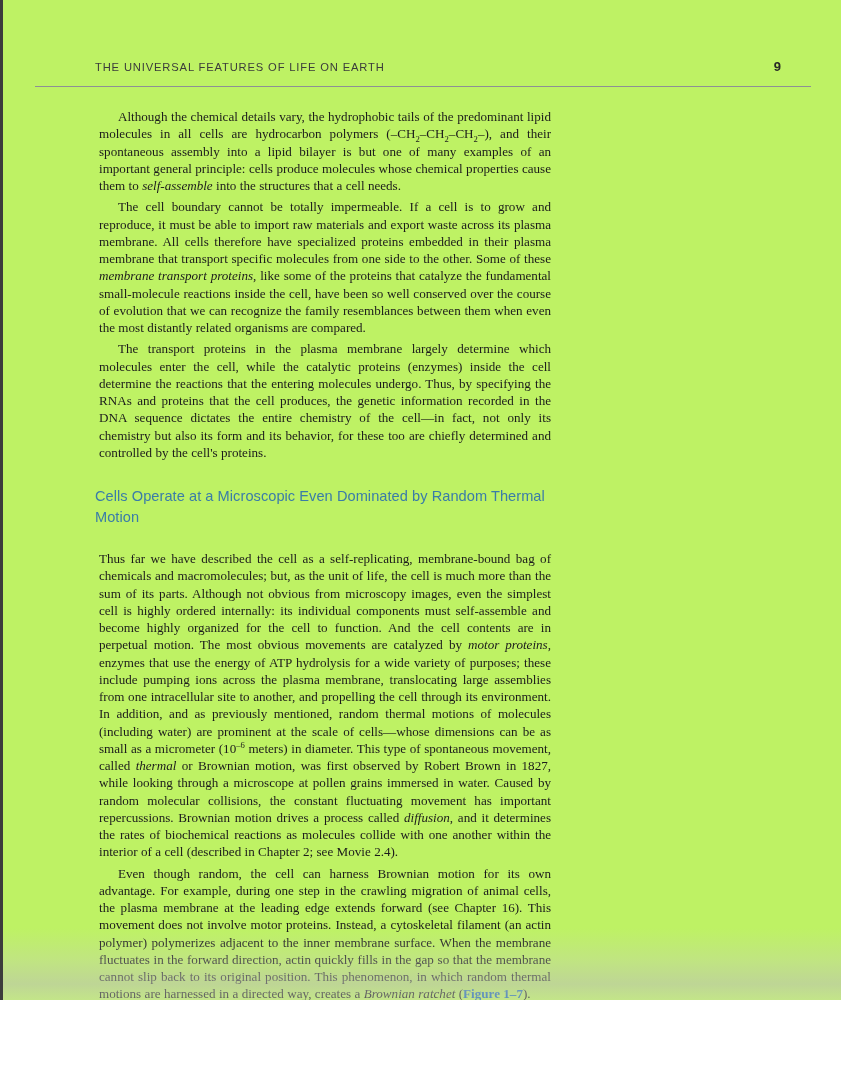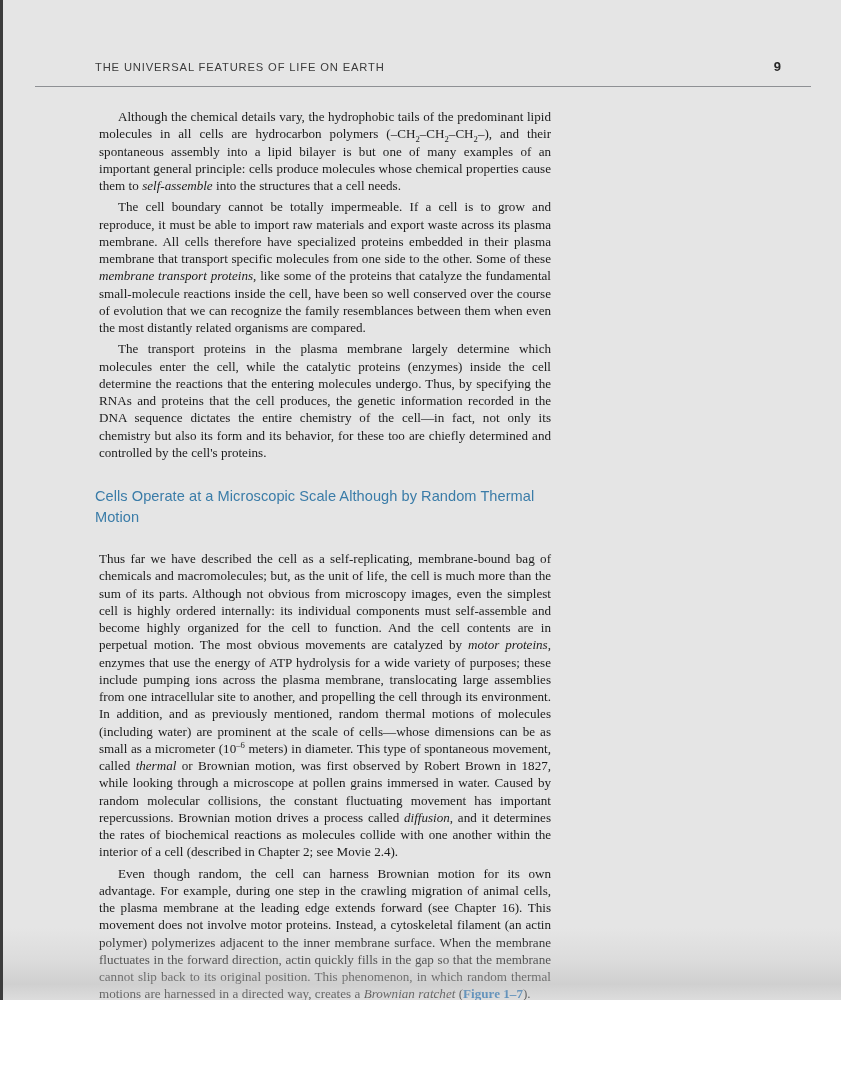--- a/index.html
+++ b/index.html
@@ -15,21 +15,21 @@
     position: relative;
   }
 
   
   #page-sheet {
     position: absolute;
     left: 0;
     top: 0;
     width: 841px;
     height: 1000px;
-    background: #e5e5e5;
+    background: #bef264;
     box-sizing: border-box;
     border-left: 3px solid #3c3c3c;
     overflow: hidden;
   }
 
   
   #page-fade {
     position: absolute;
     left: 0;
     right: 0;
@@ -153,21 +153,21 @@
 
   <div id="text-column">
 
     <p class="body"><span>Although the chemical details vary, the hydrophobic tails of the predominant lipid molecules in all cells are hydrocarbon polymers (–CH</span><sub>2</sub><span>–CH</span><sub>2</sub><span>–CH</span><sub>2</sub><span>–), and their spontaneous assembly into a lipid bilayer is but one of many examples of an important general principle: cells produce molecules whose chemical properties cause them to </span><i>self-assemble</i><span> into the structures that a cell needs.</span></p>
 
     <p class="body"><span>The cell boundary cannot be totally impermeable. If a cell is to grow and reproduce, it must be able to import raw materials and export waste across its plasma membrane. All cells therefore have specialized proteins embedded in their plasma membrane that transport specific molecules from one side to the other. Some of these </span><i>membrane transport proteins</i><span>, like some of the proteins that catalyze the fundamental small-molecule reactions inside the cell, have been so well conserved over the course of evolution that we can recognize the family resemblances between them when even the most distantly related organisms are compared.</span></p>
 
     <p class="body">The transport proteins in the plasma membrane largely determine which molecules enter the cell, while the catalytic proteins (enzymes) inside the cell determine the reactions that the entering molecules undergo. Thus, by specifying the RNAs and proteins that the cell produces, the genetic information recorded in the DNA sequence dictates the entire chemistry of the cell—in fact, not only its chemistry but also its form and its behavior, for these too are chiefly determined and controlled by the cell's proteins.</p>
 
     <div class="head-gap-before"></div>
-    <h2 class="section-head">Cells Operate at a Microscopic Scale Although by Random Thermal Motion</h2>
+    <h2 class="section-head">Cells Operate at a Microscopic Even Dominated by Random Thermal Motion</h2>
     <div class="head-gap-after"></div>
 
     <p class="body" style="text-indent:0"><span>Thus far we have described the cell as a self-replicating, membrane-bound bag of chemicals and macromolecules; but, as the unit of life, the cell is much more than the sum of its parts. Although not obvious from microscopy images, even the simplest cell is highly ordered internally: its individual components must self-assemble and become highly organized for the cell to function. And the cell contents are in perpetual motion. The most obvious movements are catalyzed by </span><i>motor proteins</i><span>, enzymes that use the energy of ATP hydrolysis for a wide variety of purposes; these include pumping ions across the plasma membrane, translocating large assemblies from one intracellular site to another, and propelling the cell through its environment. In addition, and as previously mentioned, random thermal motions of molecules (including water) are prominent at the scale of cells—whose dimensions can be as small as a micrometer (10</span><sup>–6</sup><span> meters) in diameter. This type of spontaneous movement, called </span><i>thermal</i><span> or </span><b>Brownian motion</b><span>, was first observed by Robert Brown in 1827, while looking through a microscope at pollen grains immersed in water. Caused by random molecular collisions, the constant fluctuating movement has important repercussions. Brownian motion drives a process called </span><i>diffusion</i><span>, and it determines the rates of biochemical reactions as molecules collide with one another within the interior of a cell (described in Chapter 2; see Movie 2.4).</span></p>
 
     <p class="body"><span>Even though random, the cell can harness Brownian motion for its own advantage. For example, during one step in the crawling migration of animal cells, the plasma membrane at the leading edge extends forward (see Chapter 16). This movement does not involve motor proteins. Instead, a cytoskeletal filament (an actin polymer) polymerizes adjacent to the inner membrane surface. When the membrane fluctuates in the forward direction, actin quickly fills in the gap so that the membrane cannot slip back to its original position. This phenomenon, in which random thermal motions are harnessed in a directed way, creates a </span><i>Brownian ratchet</i><span> (</span><a class="figref" href="#" style="text-decoration:none">Figure 1–7</a><span>).</span></p>
 
     <p class="body">Because an object at the micrometer scale is constantly buffeted by water molecules, its movement requires overcoming high viscous drag forces. As a result, the directed movement of a complex of molecules inside the cell (by a motor protein, for example) will stop immediately when the motor disengages, leaving the complex to be randomly buffeted by thermal motion. There is no “gliding” inside</p>
 
   </div>
 

